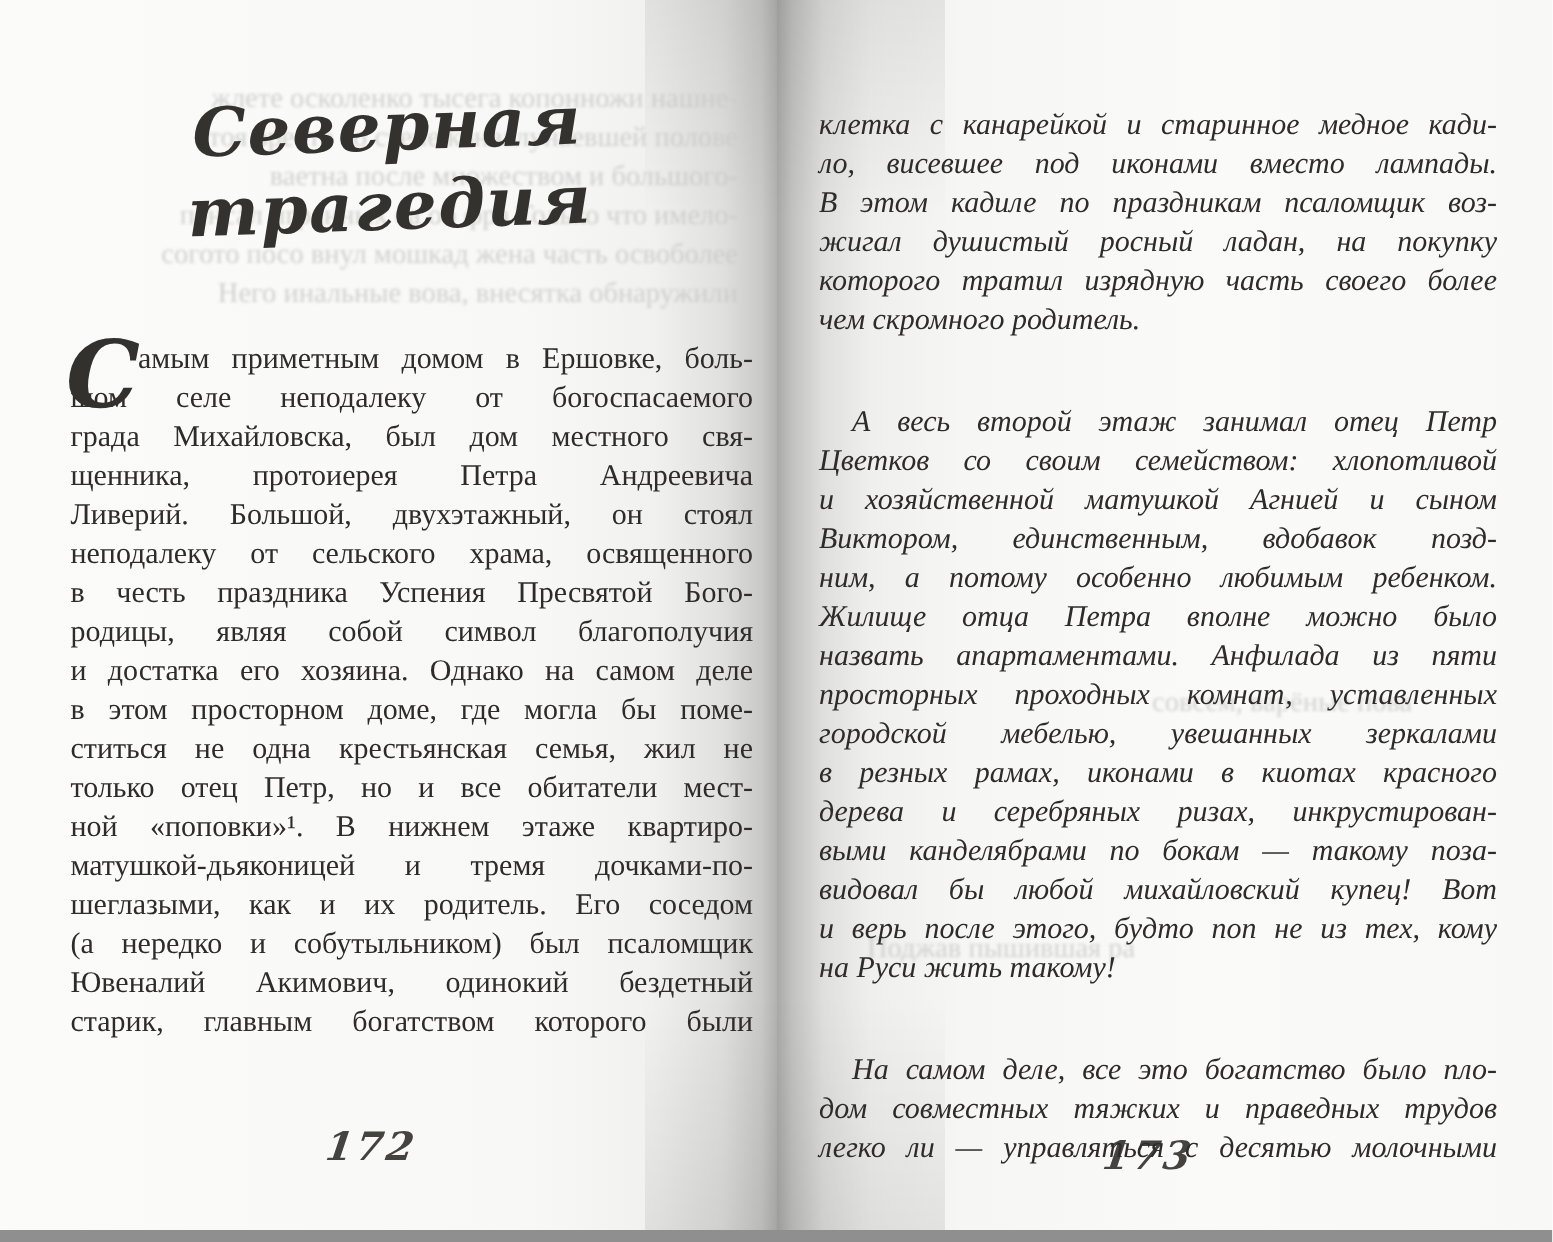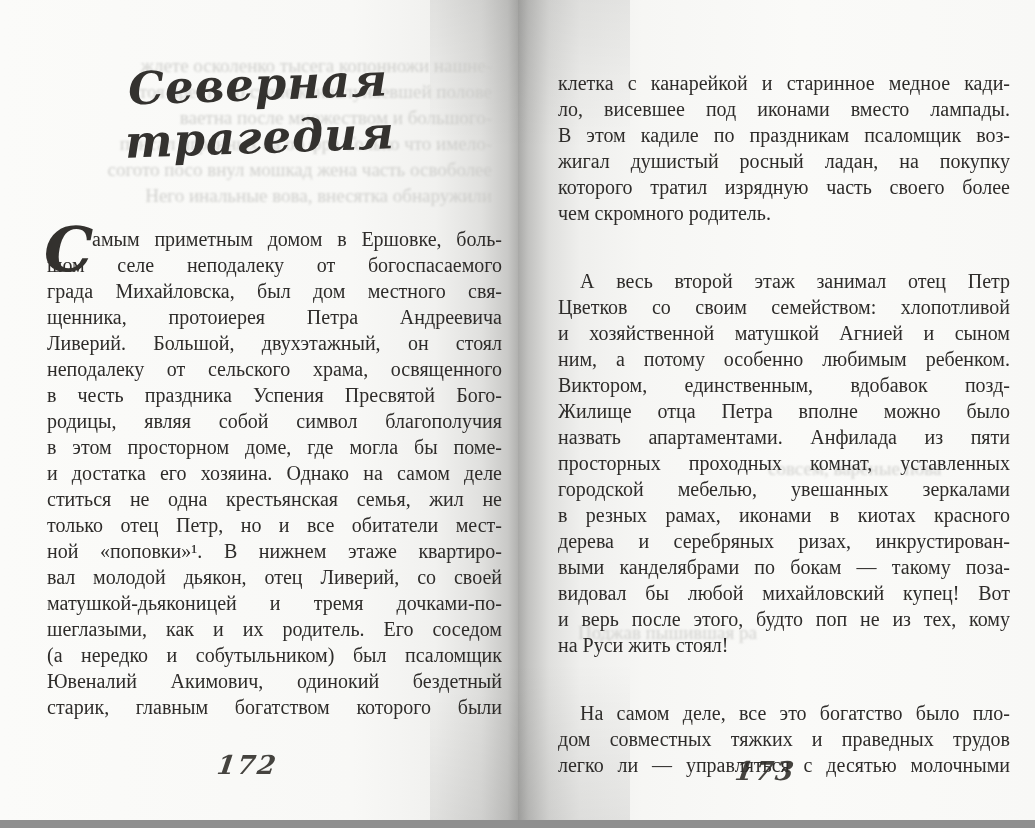--- a/index.html
+++ b/index.html
@@ -32,21 +32,21 @@
 
   .ghost-block {
     position:absolute; top:52px; left:40px; width:452px; z-index:1;
     font-size:19px; line-height:28px; color:#c9c9c6;
     filter:blur(1.1px); opacity:.85;
   }
   .ghost-block .tline { text-align:right; text-align-last:right; }
 
   .body-text { position:absolute; font-size:20px; line-height:26px; color:#2e2c2a; z-index:2; }
   .body-left { top:226px; left:47px; width:455px; }
-  .body-right { top:70px; left:40px; width:452px; }
+  .body-right { top:70px; left:28px; width:452px;font-style:italic; }
 
   .tline { text-align:justify; text-align-last:justify; height:26px; overflow:visible; }
   .end-left .tline:last-child { text-align-last:left; }
   .indent-first .tline:first-child { text-indent:22px;margin-top:42px; }
   .dropcap-pad { position:relative; }
   .dropcap-pad .tline:nth-child(1), .dropcap-pad .tline:nth-child(2) { padding-left:45px; }
 
   .drop-cap {
     position:absolute; left:-3px; top:-6px;
     font-family:"DejaVu Serif", serif; font-style:italic; font-weight:bold;
@@ -87,26 +87,25 @@
     <div class="body-text body-left dropcap-pad">
       <span class="drop-cap">С</span>
     <div class="tline">амым приметным домом в Ершовке, боль-</div>
         <div class="tline">шом селе неподалеку от богоспасаемого</div>
         <div class="tline">града Михайловска, был дом местного свя-</div>
         <div class="tline">щенника, протоиерея Петра Андреевича</div>
         <div class="tline">Ливерий. Большой, двухэтажный, он стоял</div>
         <div class="tline">неподалеку от сельского храма, освященного</div>
         <div class="tline">в честь праздника Успения Пресвятой Бого-</div>
         <div class="tline">родицы, являя собой символ благополучия</div>
+        <div class="tline">и достатка его хозяина. Однако на самом деле</div>
         <div class="tline">в этом просторном доме, где могла бы поме-</div>
-        <div class="tline">и достатка его хозяина. Однако на самом деле</div>
         <div class="tline">ститься не одна крестьянская семья, жил не</div>
         <div class="tline">только отец Петр, но и все обитатели мест-</div>
         <div class="tline">ной «поповки»¹. В нижнем этаже квартиро-</div>
-        <div class="tline">вал молодой дьякон, отец Ливерий, со своей</div>
         <div class="tline">матушкой-дьяконицей и тремя дочками-по-</div>
         <div class="tline">шеглазыми, как и их родитель. Его соседом</div>
         <div class="tline">(а нередко и собутыльником) был псаломщик</div>
         <div class="tline">Ювеналий Акимович, одинокий бездетный</div>
         <div class="tline">старик, главным богатством которого были</div>
       </div>
 
     <div class="page-number pn-left">172</div>
   </div>
 
@@ -120,32 +119,32 @@
           <div class="tline">ло, висевшее под иконами вместо лампады.</div>
           <div class="tline">В этом кадиле по праздникам псаломщик воз-</div>
           <div class="tline">жигал душистый росный ладан, на покупку</div>
           <div class="tline">которого тратил изрядную часть своего более</div>
           <div class="tline">чем скромного родитель.</div>
         </div>
       <div class="para end-left indent-first">
           <div class="tline">А весь второй этаж занимал отец Петр</div>
           <div class="tline">Цветков со своим семейством: хлопотливой</div>
           <div class="tline">и хозяйственной матушкой Агнией и сыном</div>
+          <div class="tline">Виктором, единственным, вдобавок позд-</div>
           <div class="tline">ним, а потому особенно любимым ребенком.</div>
-          <div class="tline">Виктором, единственным, вдобавок позд-</div>
           <div class="tline">Жилище отца Петра вполне можно было</div>
           <div class="tline">назвать апартаментами. Анфилада из пяти</div>
           <div class="tline">просторных проходных комнат, уставленных</div>
           <div class="tline">городской мебелью, увешанных зеркалами</div>
           <div class="tline">в резных рамах, иконами в киотах красного</div>
           <div class="tline">дерева и серебряных ризах, инкрустирован-</div>
           <div class="tline">выми канделябрами по бокам — такому поза-</div>
           <div class="tline">видовал бы любой михайловский купец! Вот</div>
           <div class="tline">и верь после этого, будто поп не из тех, кому</div>
-          <div class="tline">на Руси жить стоял!</div>
+          <div class="tline">на Руси жить такому!</div>
         </div>
       <div class="para indent-first">
           <div class="tline">На самом деле, все это богатство было пло-</div>
           <div class="tline">дом совместных тяжких и праведных трудов</div>
           <div class="tline">легко ли — управляться с десятью молочными</div>
         </div>
     </div>
 
     <div class="page-number pn-right">173</div>
   </div>

